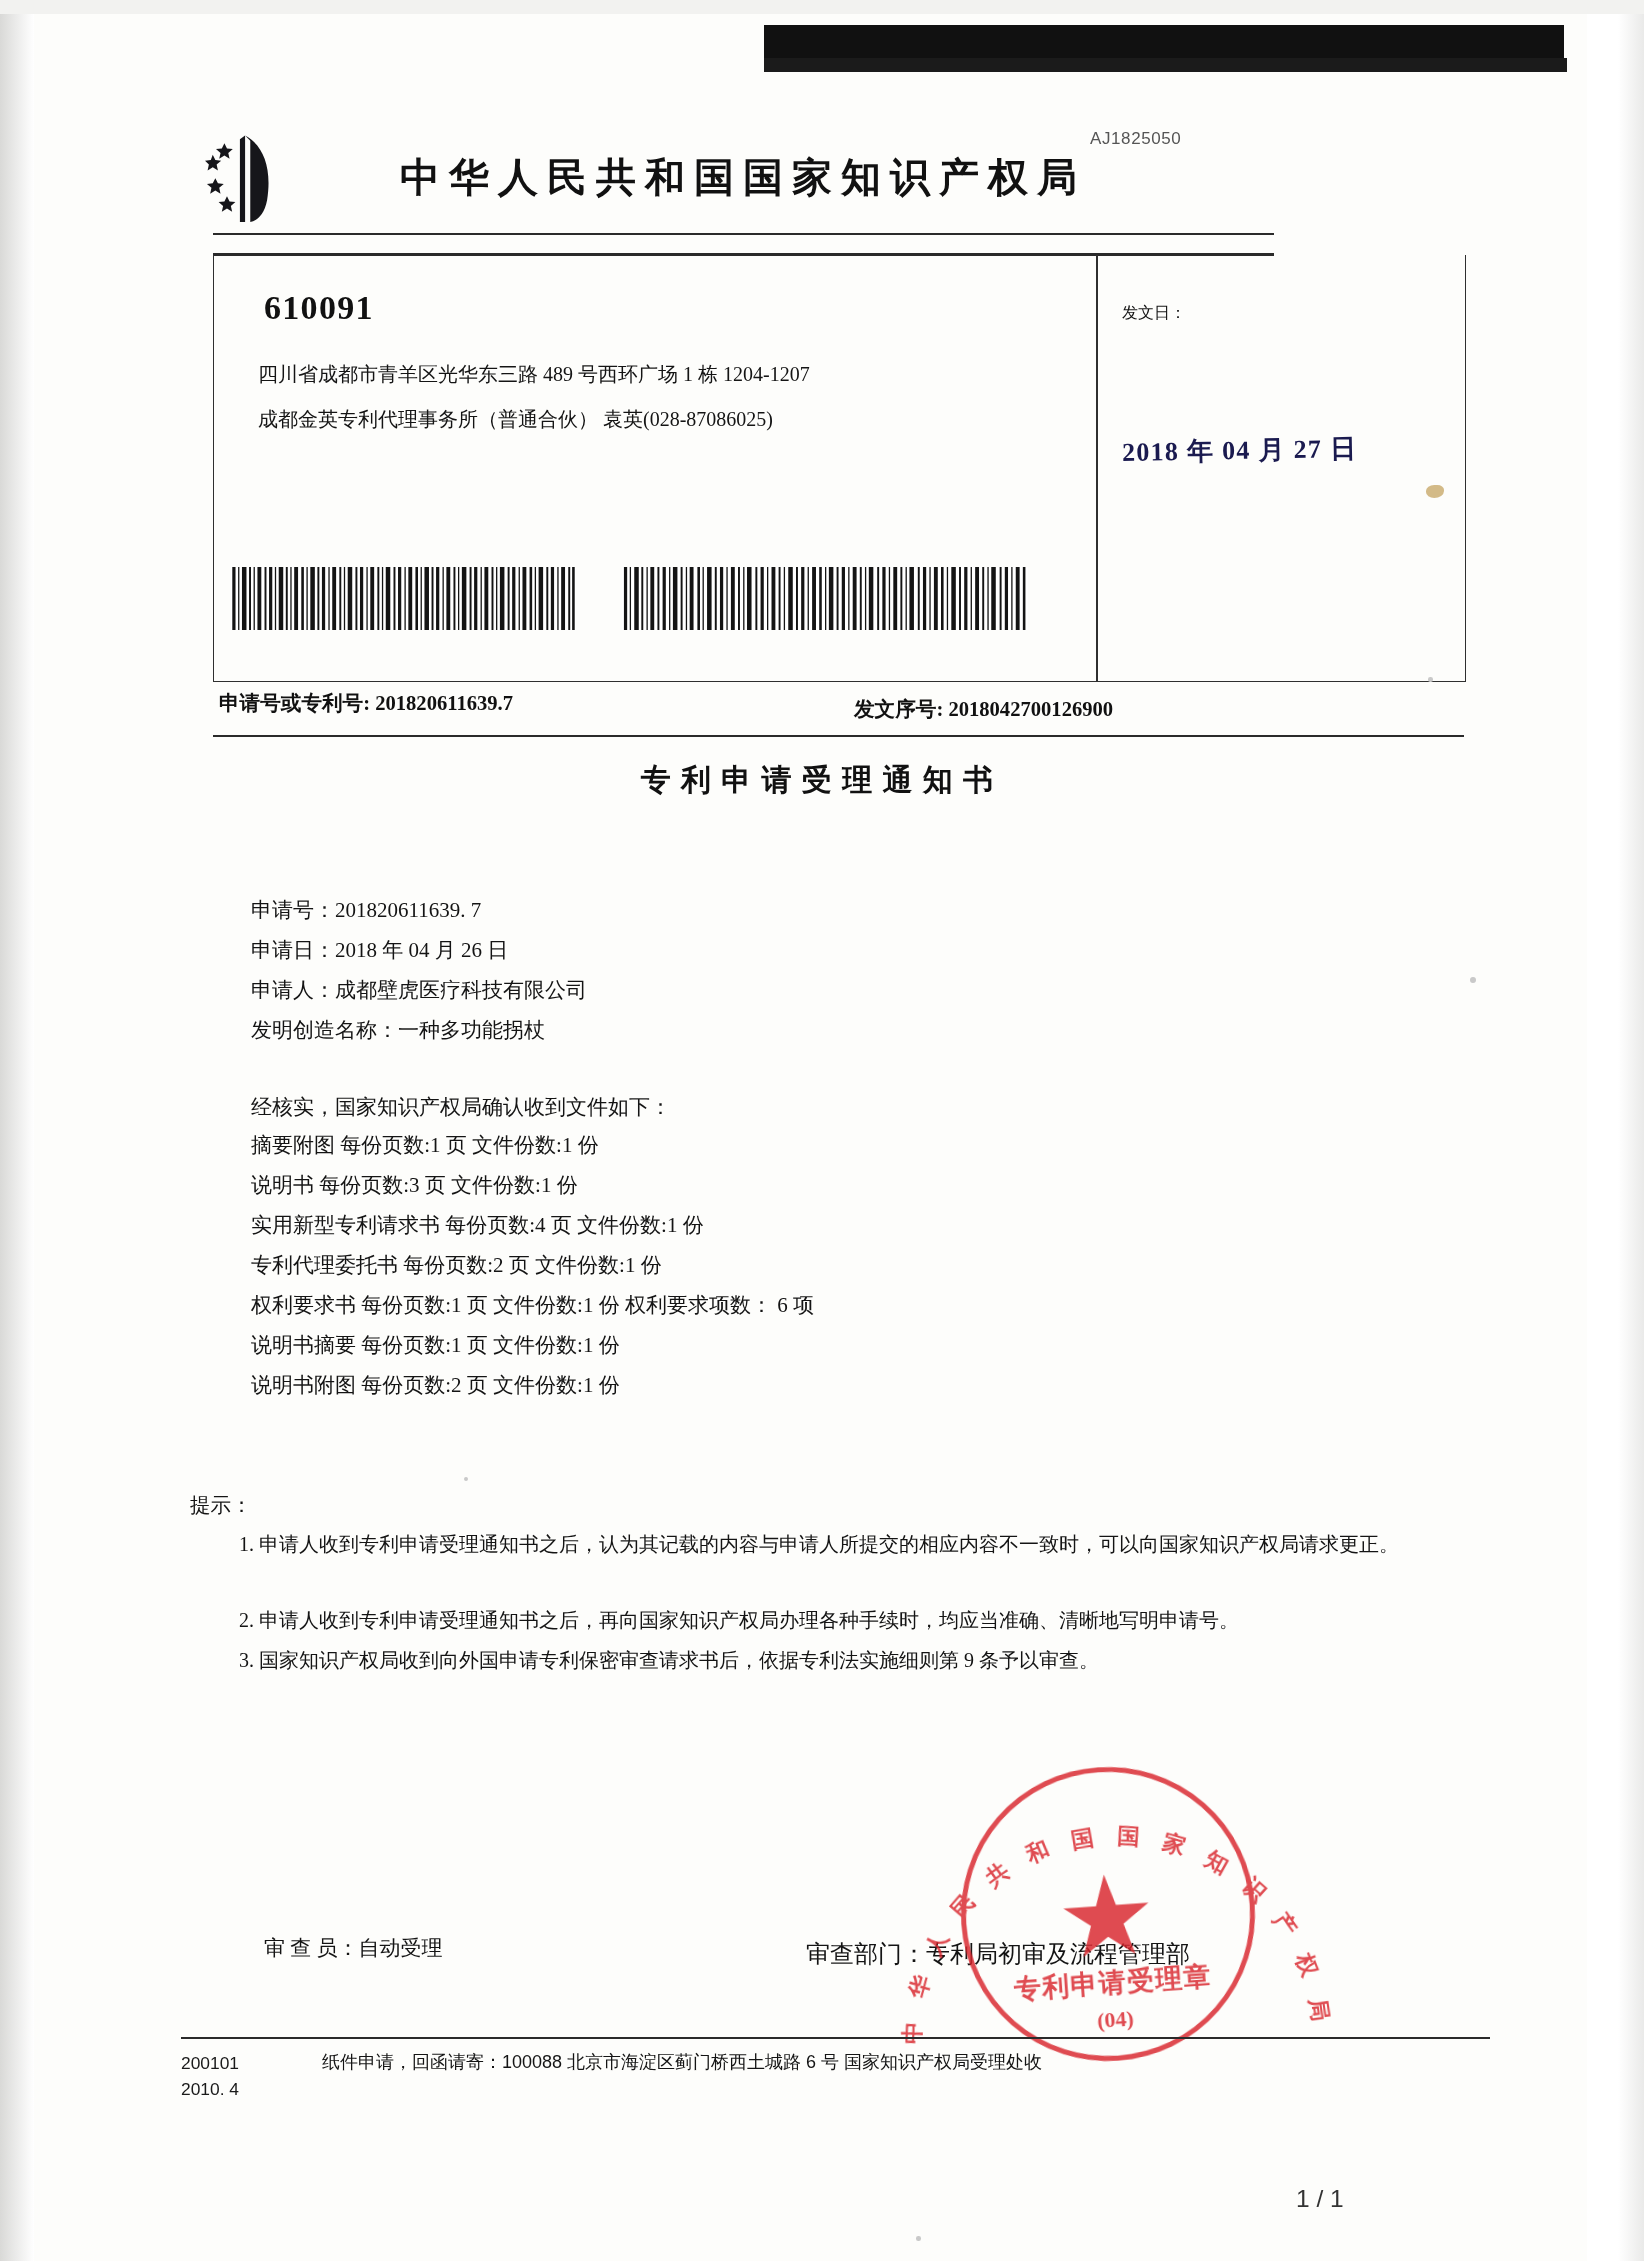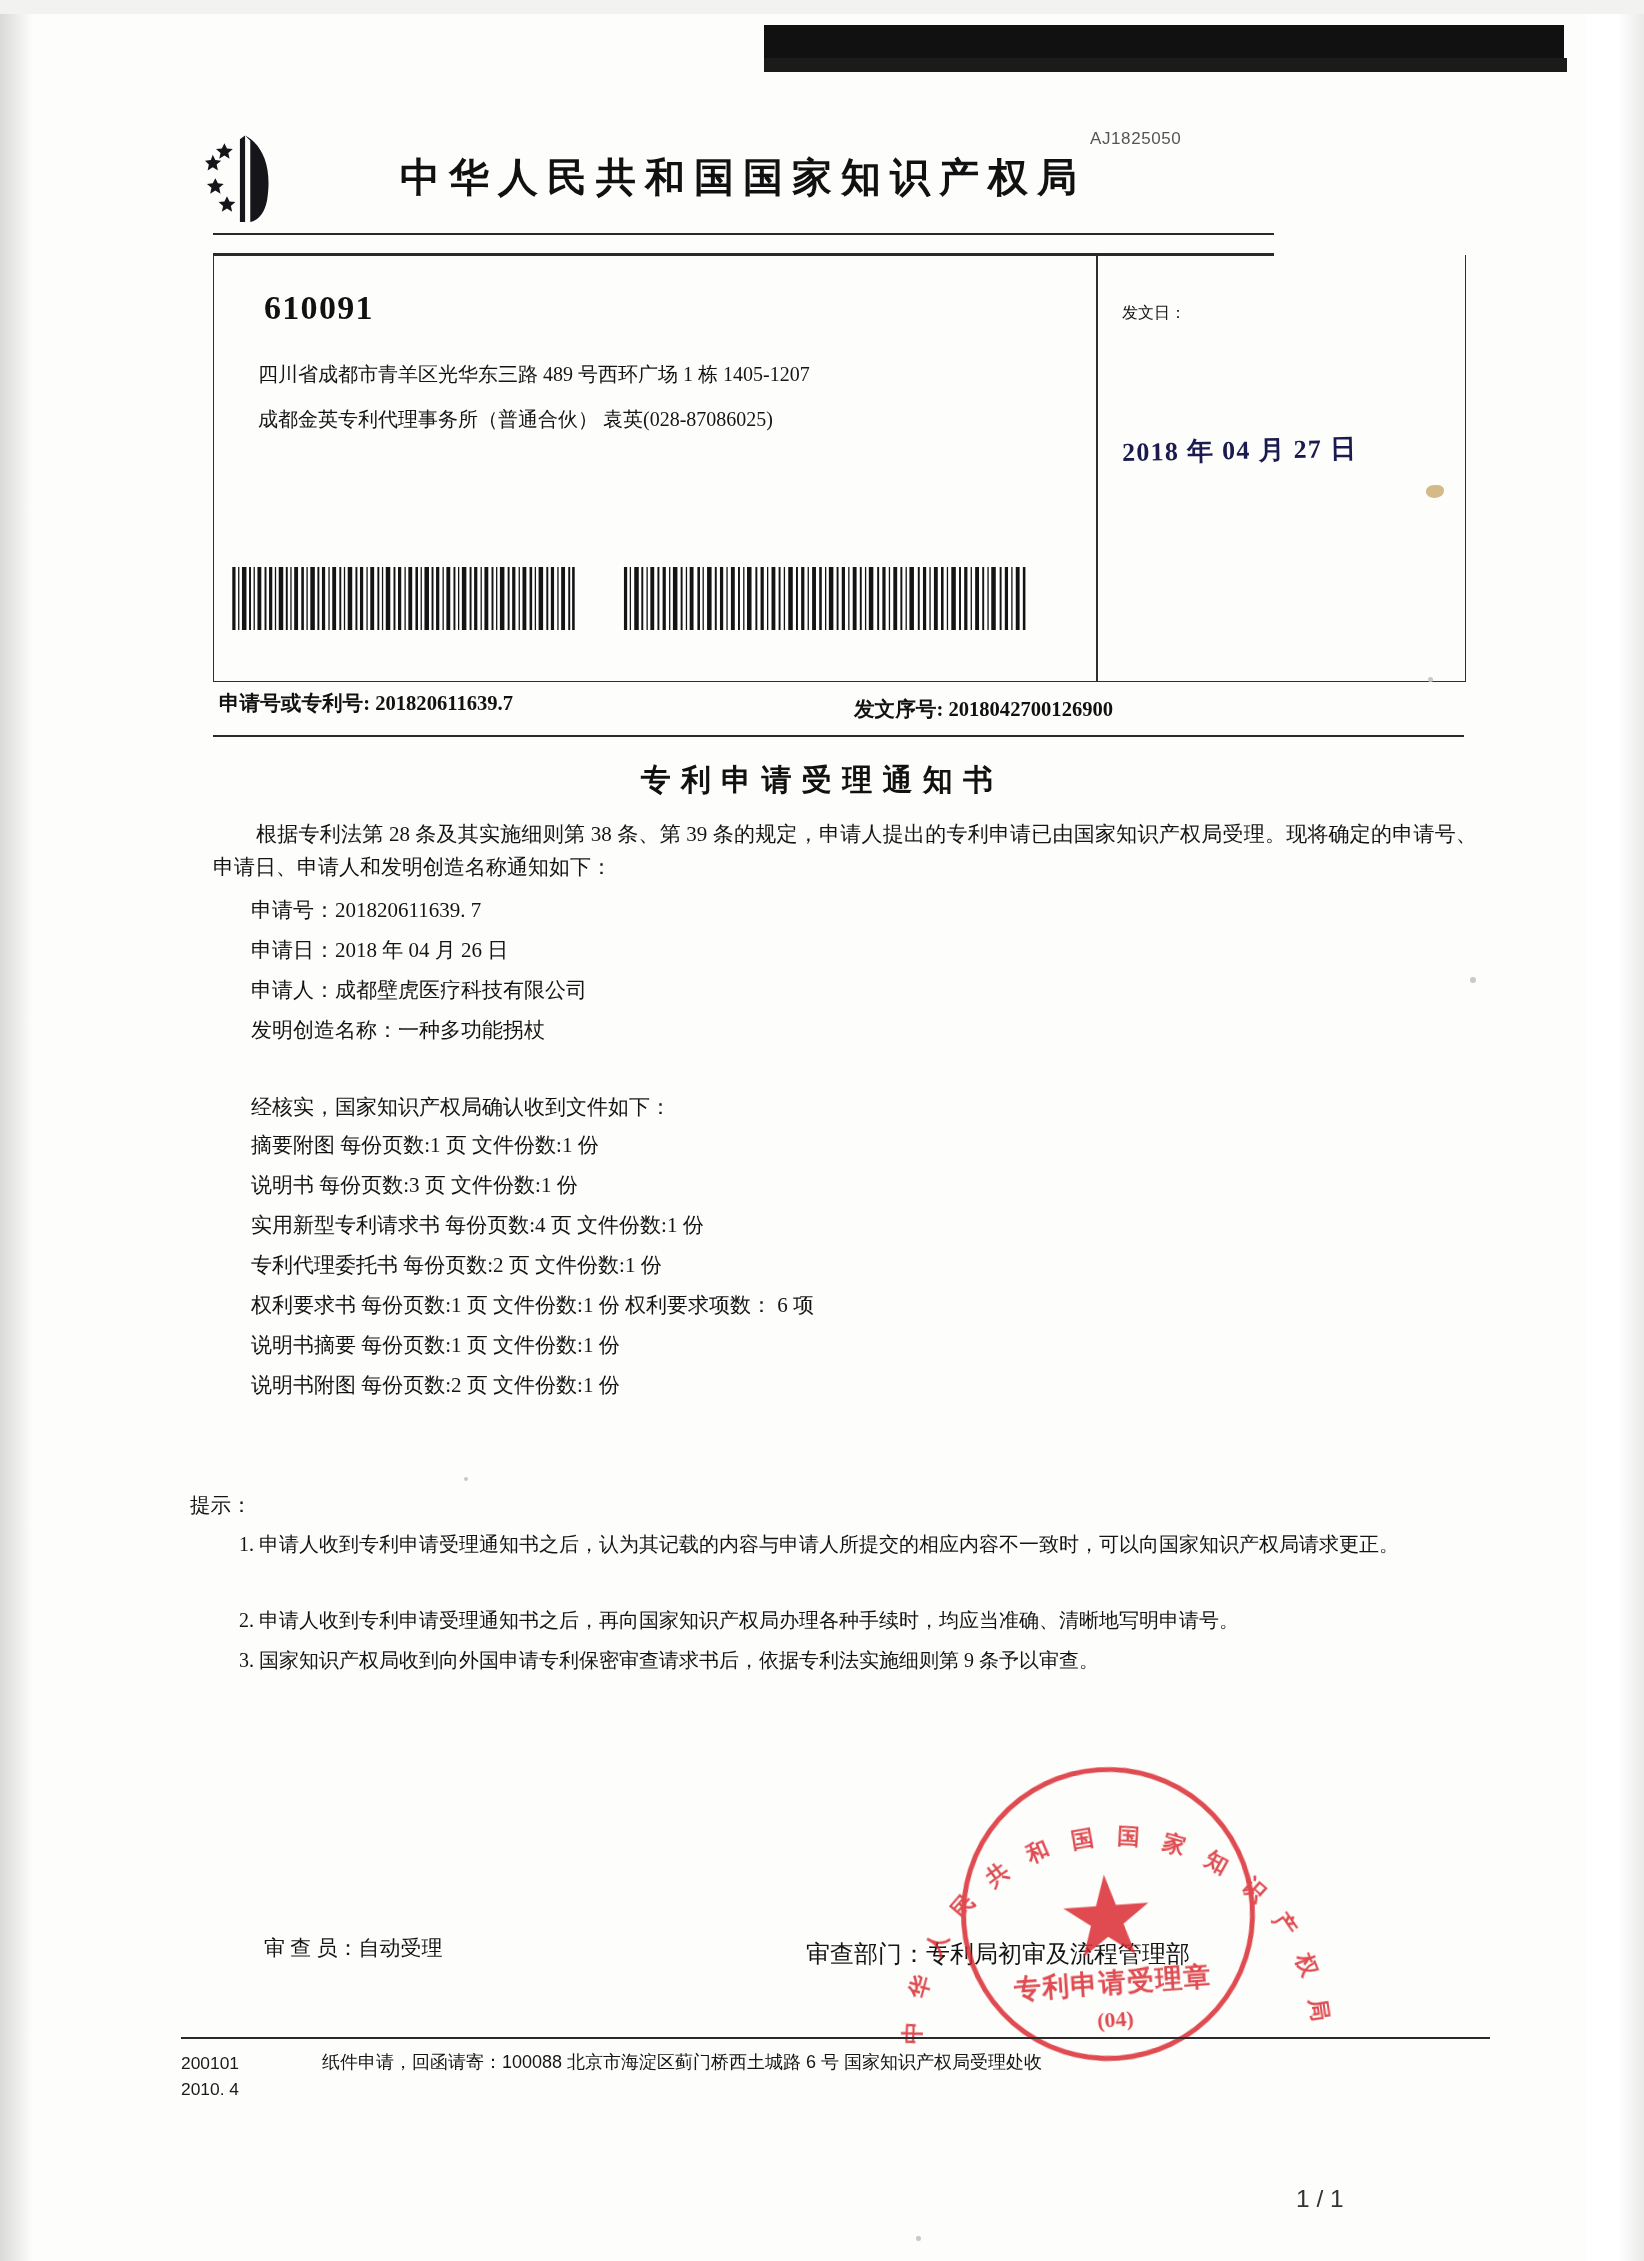--- a/index.html
+++ b/index.html
@@ -380,21 +380,21 @@
 
   <div class="org-title">中华人民共和国国家知识产权局</div>
 
   <div class="rule hr-main"></div>
   <div class="rule hr-main2"></div>
 
   <div class="box-outline"></div>
   <div class="vsep"></div>
 
   <div class="zipcode">610091</div>
-  <div class="addr1">四川省成都市青羊区光华东三路 489 号西环广场 1 栋 1405-1207</div>
+  <div class="addr1">四川省成都市青羊区光华东三路 489 号西环广场 1 栋 1204-1207</div>
   <div class="addr2">成都金英专利代理事务所（普通合伙）  袁英(028-87086025)</div>
 
   <div class="send-date-label">发文日：</div>
   <div class="send-date-value">2018 年 04 月 27 日</div>
   <div class="smudge"></div>
 
   <div class="barcode bc1">
     <svg width="345" height="63" viewBox="0 0 535 98" preserveAspectRatio="none" aria-hidden="true">
       <rect width="535" height="98" fill="#ffffff"></rect>
       <g fill="#141414">
@@ -543,21 +543,20 @@
       </g>
     </svg>
   </div>
 
   <div class="appno-line">申请号或专利号: 201820611639.7</div>
   <div class="seqno-line">发文序号: 2018042700126900</div>
   <div class="rule hr-under-nos"></div>
 
   <div class="doc-title">专利申请受理通知书</div>
 
-  <div class="body-text p-intro">根据专利法第 28 条及其实施细则第 38 条、第 39 条的规定，申请人提出的专利申请已由国家知识产权局受理。现将确定的申请号、申请日、申请人和发明创造名称通知如下：</div>
 
   <div class="kv kv1">申请号：201820611639. 7</div>
   <div class="kv kv2">申请日：2018 年 04 月 26 日</div>
   <div class="kv kv3">申请人：成都壁虎医疗科技有限公司</div>
   <div class="kv kv4">发明创造名称：一种多功能拐杖</div>
 
   <div class="body-text p-confirm">经核实，国家知识产权局确认收到文件如下：</div>
 
   <div class="doclist-item d1">摘要附图 每份页数:1 页 文件份数:1 份</div>
   <div class="doclist-item d2">说明书 每份页数:3 页 文件份数:1 份</div>

